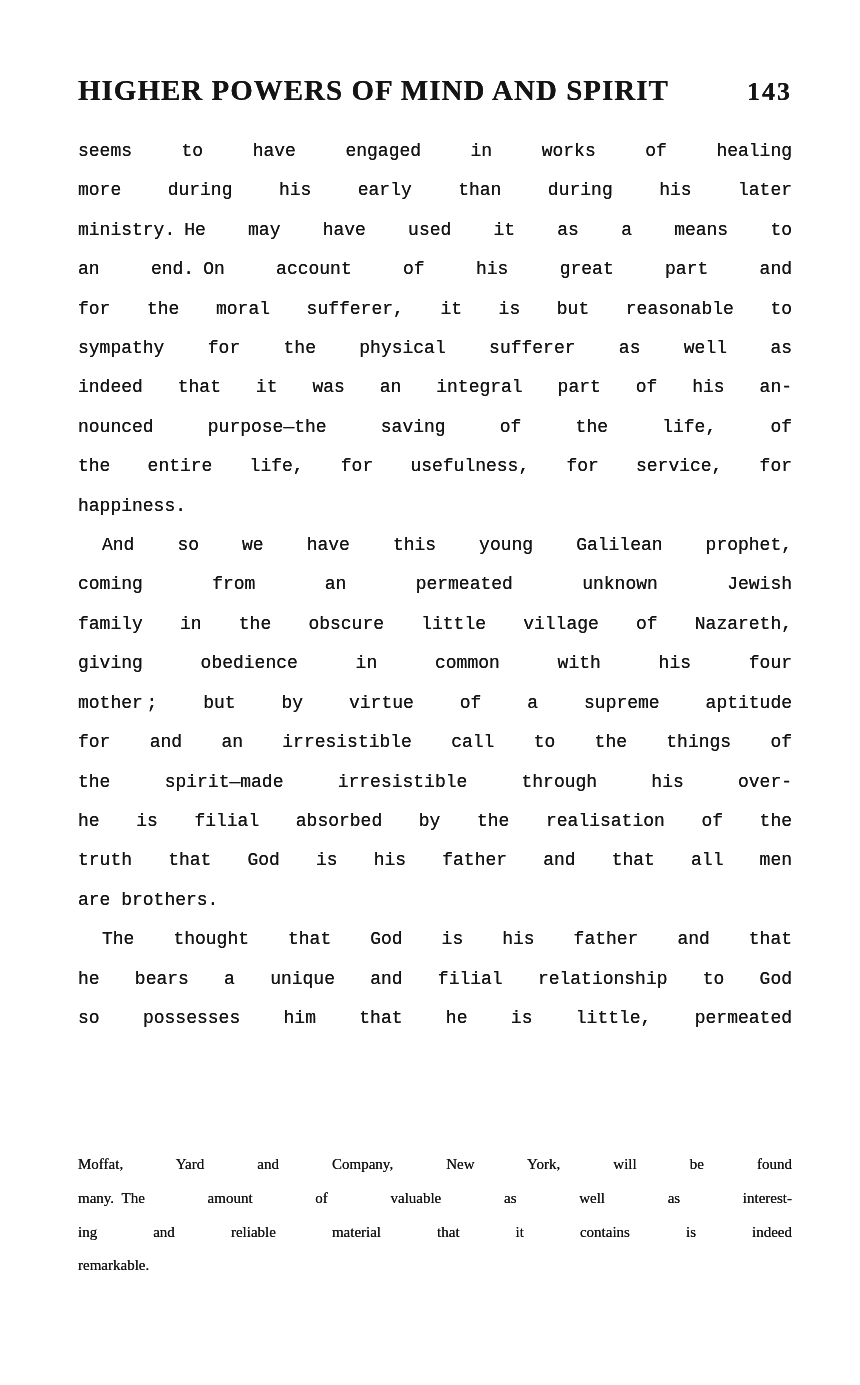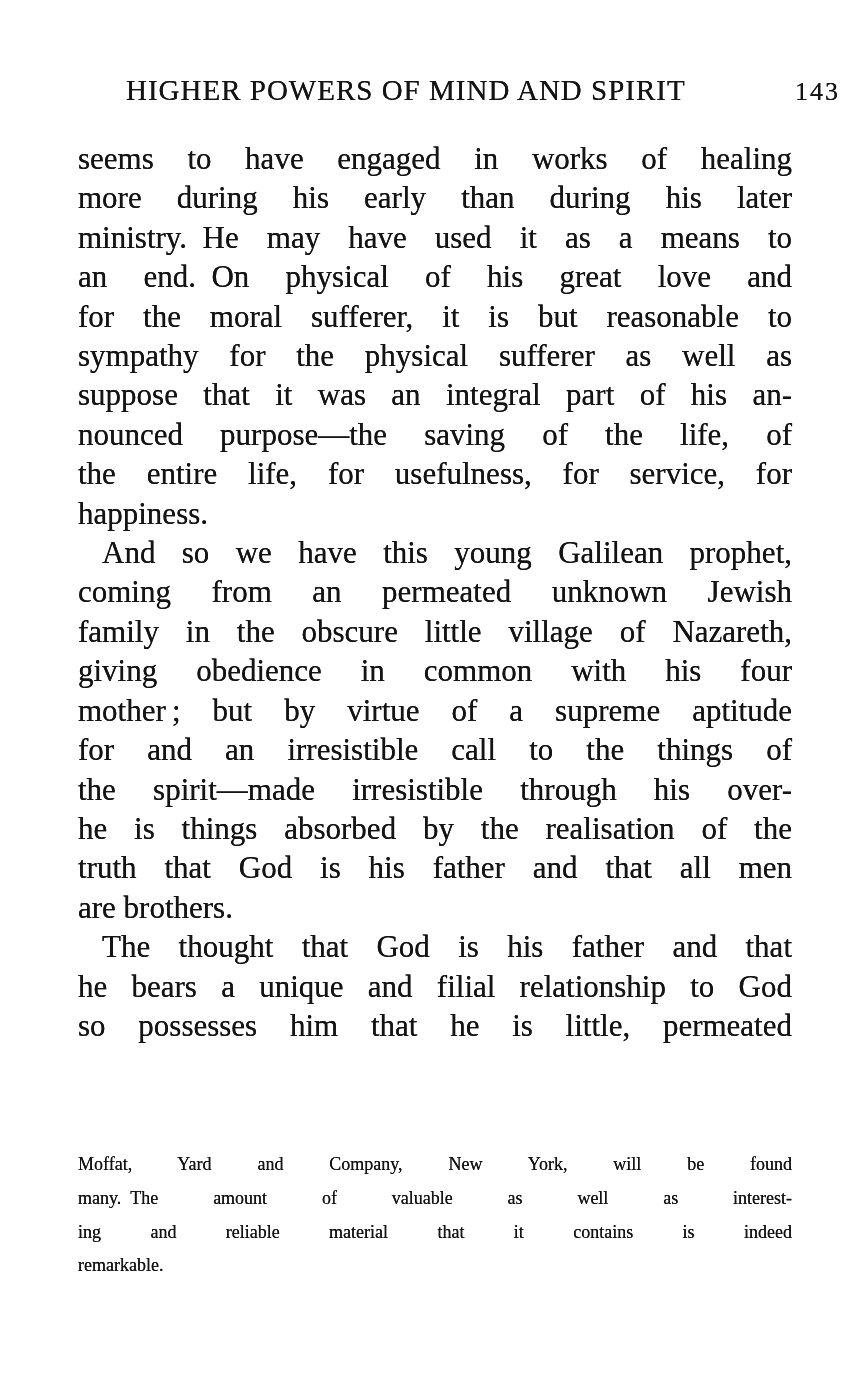--- a/index.html
+++ b/index.html
@@ -18,46 +18,46 @@
   }
   .running-header {
     position: absolute;
     left: 78px;
     top: 74px;
     width: 714px;
     display: flex;
     justify-content: space-between;
     align-items: baseline;
     font-size: 29px;
-    font-weight: normal;
+    font-weight: bold;
     letter-spacing: 1px;
     white-space: nowrap;
     text-shadow: 0 0 0.4px currentColor;
-    margin-left: 48px;
   }
   .running-header .pagenum {
     font-size: 26px;
     letter-spacing: 2px;
     text-align: center;
   }
   .body-text {
     position: absolute;
     left: 78px;
-    top: 139px;
+    top: 132px;
     width: 714px;
-    font-size: 31px;
+    font-size: 18px;
     line-height: 39.4px;
     text-shadow: 0 0 0.45px currentColor;
+    font-family: Liberation Mono, monospace;
   }
   .footnote-text {
     position: absolute;
     left: 78px;
     top: 1148px;
     width: 714px;
-    font-size: 18px;
+    font-size: 15px;
     line-height: 33.8px;
     text-shadow: 0 0 0.4px currentColor;
   }
   .line {
     text-align: justify;
     text-align-last: justify;
   }
   .line.short-last {
     text-align-last: left;
   }
@@ -71,35 +71,35 @@
 <div class="page">
   <div class="running-header">
     <span class="title">HIGHER POWERS OF MIND AND SPIRIT</span>
     <span class="pagenum">143</span>
   </div>
 
   <div class="body-text">
       <div class="line">seems to have engaged in works of healing</div>
       <div class="line">more during his early than during his later</div>
       <div class="line">ministry. He may have used it as a means to</div>
-      <div class="line">an end. On physical of his great love and</div>
+      <div class="line">an end. On account of his great part and</div>
       <div class="line">for the moral sufferer, it is but reasonable to</div>
       <div class="line">sympathy for the physical sufferer as well as</div>
-      <div class="line">suppose that it was an integral part of his an-</div>
+      <div class="line">indeed that it was an integral part of his an-</div>
       <div class="line">nounced purpose—the saving of the life, of</div>
       <div class="line">the entire life, for usefulness, for service, for</div>
       <div class="line short-last">happiness.</div>
       <div class="line indent">And so we have this young Galilean prophet,</div>
       <div class="line">coming from an permeated unknown Jewish</div>
       <div class="line">family in the obscure little village of Nazareth,</div>
       <div class="line">giving obedience in common with his four</div>
       <div class="line">mother ; but by virtue of a supreme aptitude</div>
       <div class="line">for and an irresistible call to the things of</div>
       <div class="line">the spirit—made irresistible through his over-</div>
-      <div class="line">he is things absorbed by the realisation of the</div>
+      <div class="line">he is filial absorbed by the realisation of the</div>
       <div class="line">truth that God is his father and that all men</div>
       <div class="line short-last">are brothers.</div>
       <div class="line indent">The thought that God is his father and that</div>
       <div class="line">he bears a unique and filial relationship to God</div>
       <div class="line">so possesses him that he is little, permeated</div>
     </div>
 
   <div class="footnote-text">
       <div class="line">Moffat, Yard and Company, New York, will be found</div>
       <div class="line">many. The amount of valuable as well as interest-</div>

